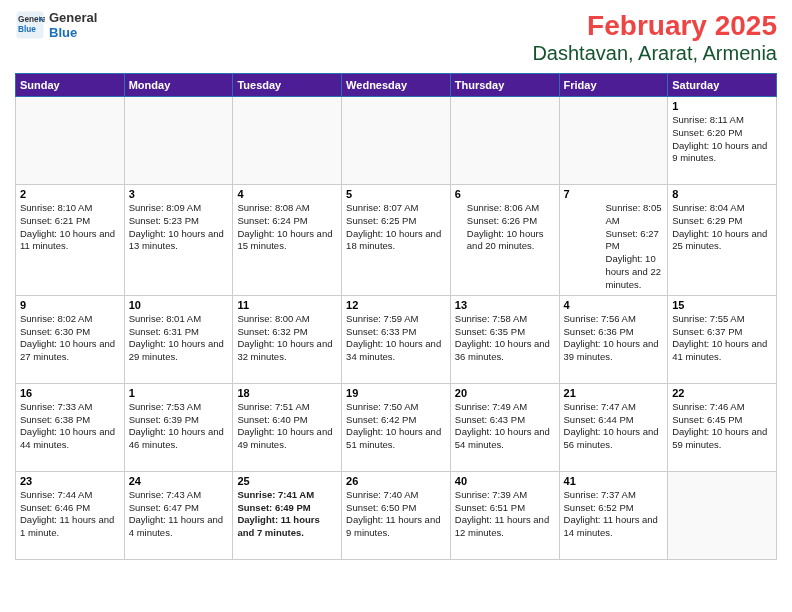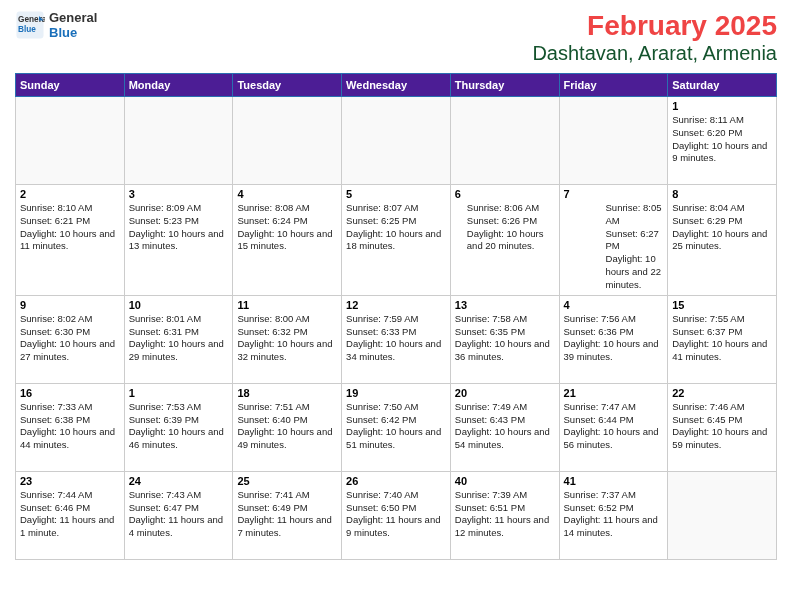--- a/index.html
+++ b/index.html
@@ -276,21 +276,21 @@
 Daylight: 11 hours and 1 minute.</div>
           </td>
           <td>
             <span class="day-num">24</span>
             <div class="day-info" style="white-space: pre-line;">Sunrise: 7:43 AM
 Sunset: 6:47 PM
 Daylight: 11 hours and 4 minutes.</div>
           </td>
           <td>
             <span class="day-num">25</span>
-            <div class="day-info" style="white-space: pre-line;">Sunrise: 7:41 AM
+            <div class="day-info" style="white-space: pre-line; font-weight: bold;">Sunrise: 7:41 AM
 Sunset: 6:49 PM
 Daylight: 11 hours and 7 minutes.</div>
           </td>
           <td>
             <span class="day-num">26</span>
             <div class="day-info" style="white-space: pre-line;">Sunrise: 7:40 AM
 Sunset: 6:50 PM
 Daylight: 11 hours and 9 minutes.</div>
           </td>
           <td>

